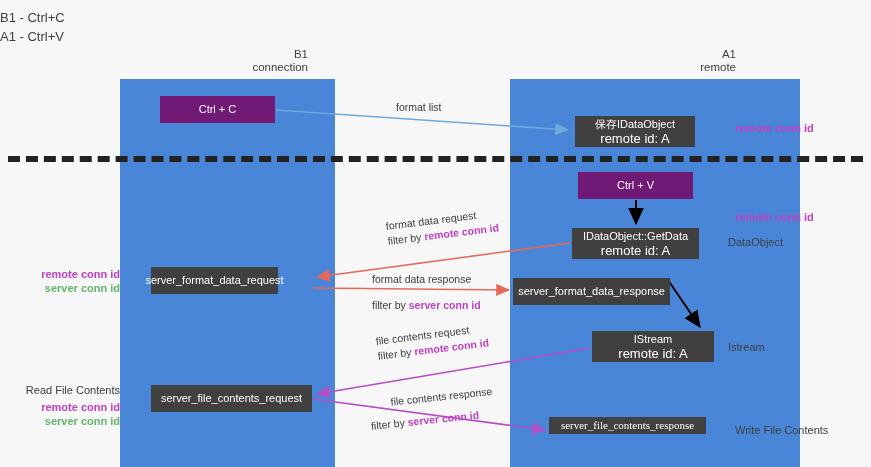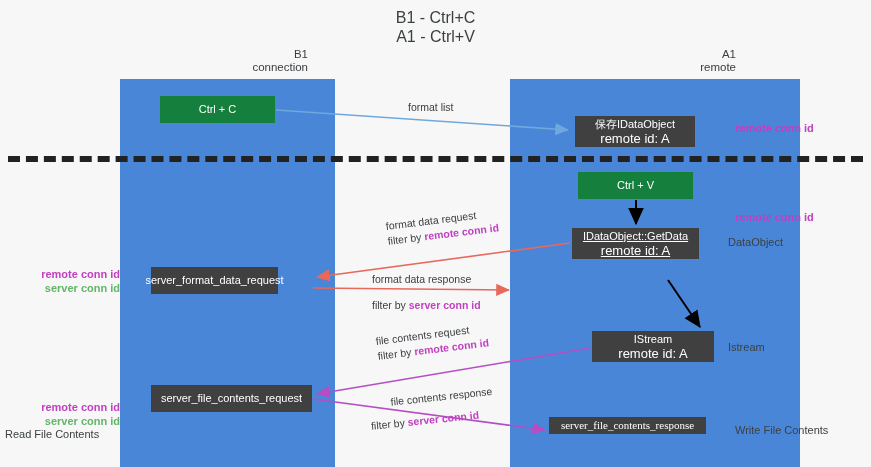--- a/index.html
+++ b/index.html
@@ -21,43 +21,43 @@
   
   .lane-header{
     position:absolute;text-align:right;font-size:11.5px;line-height:13px;
     color:#3c4043;width:160px;
   }
   #hdr-b1{left:148px;top:48px;}
   #hdr-a1{left:576px;top:48px;}
 
   
   #title{
-    position:absolute;left:0;top:8px;width:871px;text-align:center;
-    font-size:16px;line-height:19px;color:#3c4043;
+    position:absolute;left:0;top:8px;width:871px;text-align:left;
+    font-size:13px;line-height:19px;color:#3c4043;
   }
 
   
   #divider{
     position:absolute;left:8px;top:156px;width:855px;height:0;
     border-top:6px dashed #222;
   }
 
   
   .node{
     position:absolute;box-sizing:border-box;
     display:flex;flex-direction:column;align-items:center;justify-content:center;
     text-align:center;color:#ffffff;font-size:11px;line-height:13.5px;
   }
-  .green{background:#15803d;}
+  .green{background:#701a75;}
   .orange{background:#404040;}
 
   #n-ctrlc{left:160px;top:96px;width:115px;height:27px;}
   #n-ctrlv{left:578px;top:172px;width:115px;height:27px;}
   #n-idataobject{left:575px;top:116px;width:120px;height:31px;}
-  #n-getdata{left:572px;top:228px;width:127px;height:31px;text-decoration:underline;}
+  #n-getdata{left:572px;top:228px;width:127px;height:31px;}
   #n-istream{left:592px;top:331px;width:122px;height:31px;}
   #n-sfdreq{left:151px;top:267px;width:127px;height:27px;}
   #n-sfdres{left:513px;top:278px;width:157px;height:27px;}
   #n-sfcreq{left:151px;top:385px;width:161px;height:27px;}
   #n-sfcres{left:549px;top:417px;width:157px;height:17px;font-family:Liberation Serif, serif;}
   .node .ln2{font-size:13px;}
 
   
   .side-label{position:absolute;font-size:11px;line-height:13px;color:#3c4043;}
   .side-label.accent{color:#c13fc1;font-weight:bold;}
@@ -66,30 +66,30 @@
   #lbl-dataobject{left:728px;top:236px;}
   #lbl-istream{left:728px;top:341px;}
   #lbl-write-file{left:735px;top:424px;}
 
   
   .left-legend{position:absolute;font-size:11px;line-height:13.5px;text-align:right;width:115px;}
   .left-legend .remote{color:#c13fc1;font-weight:bold;display:block;}
   .left-legend .server{color:#64b56a;font-weight:bold;display:block;}
   #legend-mid{left:5px;top:268px;}
   #legend-bottom{left:5px;top:401px;}
-  #lbl-read-file{position:absolute;left:5px;top:384px;width:115px;font-size:11px;color:#3c4043;margin-top:44px;}
+  #lbl-read-file{position:absolute;left:5px;top:384px;width:115px;text-align:right;font-size:11px;color:#3c4043;}
 
   
   .edge-label{
     position:absolute;font-size:10.5px;line-height:15px;color:#3c4043;white-space:nowrap;
   }
   .edge-label .hl-purple{color:#c13fc1;font-weight:bold;}
   .edge-label .hl-plain{color:#3c4043;}
 
-  #el-format-list{left:396px;top:100px;margin-left:12px;}
+  #el-format-list{left:396px;top:100px;}
   #el-fdreq{left:385px;top:219px;transform:rotate(-7deg);transform-origin:left top;}
   #el-fdres{left:372px;top:272px;}
   #el-fcreq{left:375px;top:334px;transform:rotate(-7deg);transform-origin:left top;}
   #el-fcres{left:368px;top:397px;transform:rotate(-6deg);transform-origin:left top;}
 
   svg#wires{position:absolute;left:0;top:0;width:871px;height:467px;pointer-events:none;}
 </style>
 </head>
 <body>
 
@@ -165,20 +165,23 @@
 
   <div class="node orange" id="n-istream">
     <span>IStream</span>
     <span class="ln2">remote id: A</span>
   </div>
 
   <div class="node orange" id="n-sfdreq">
     <span>server_format_data_request</span>
   </div>
 
+  <div class="node orange" id="n-sfdres">
+    <span>server_format_data_response</span>
+  </div>
 
   <div class="node orange" id="n-sfcreq">
     <span>server_file_contents_request</span>
   </div>
 
   <div class="node orange" id="n-sfcres">
     <span>server_file_contents_response</span>
   </div>
 
   <div class="edge-label" id="el-format-list">

